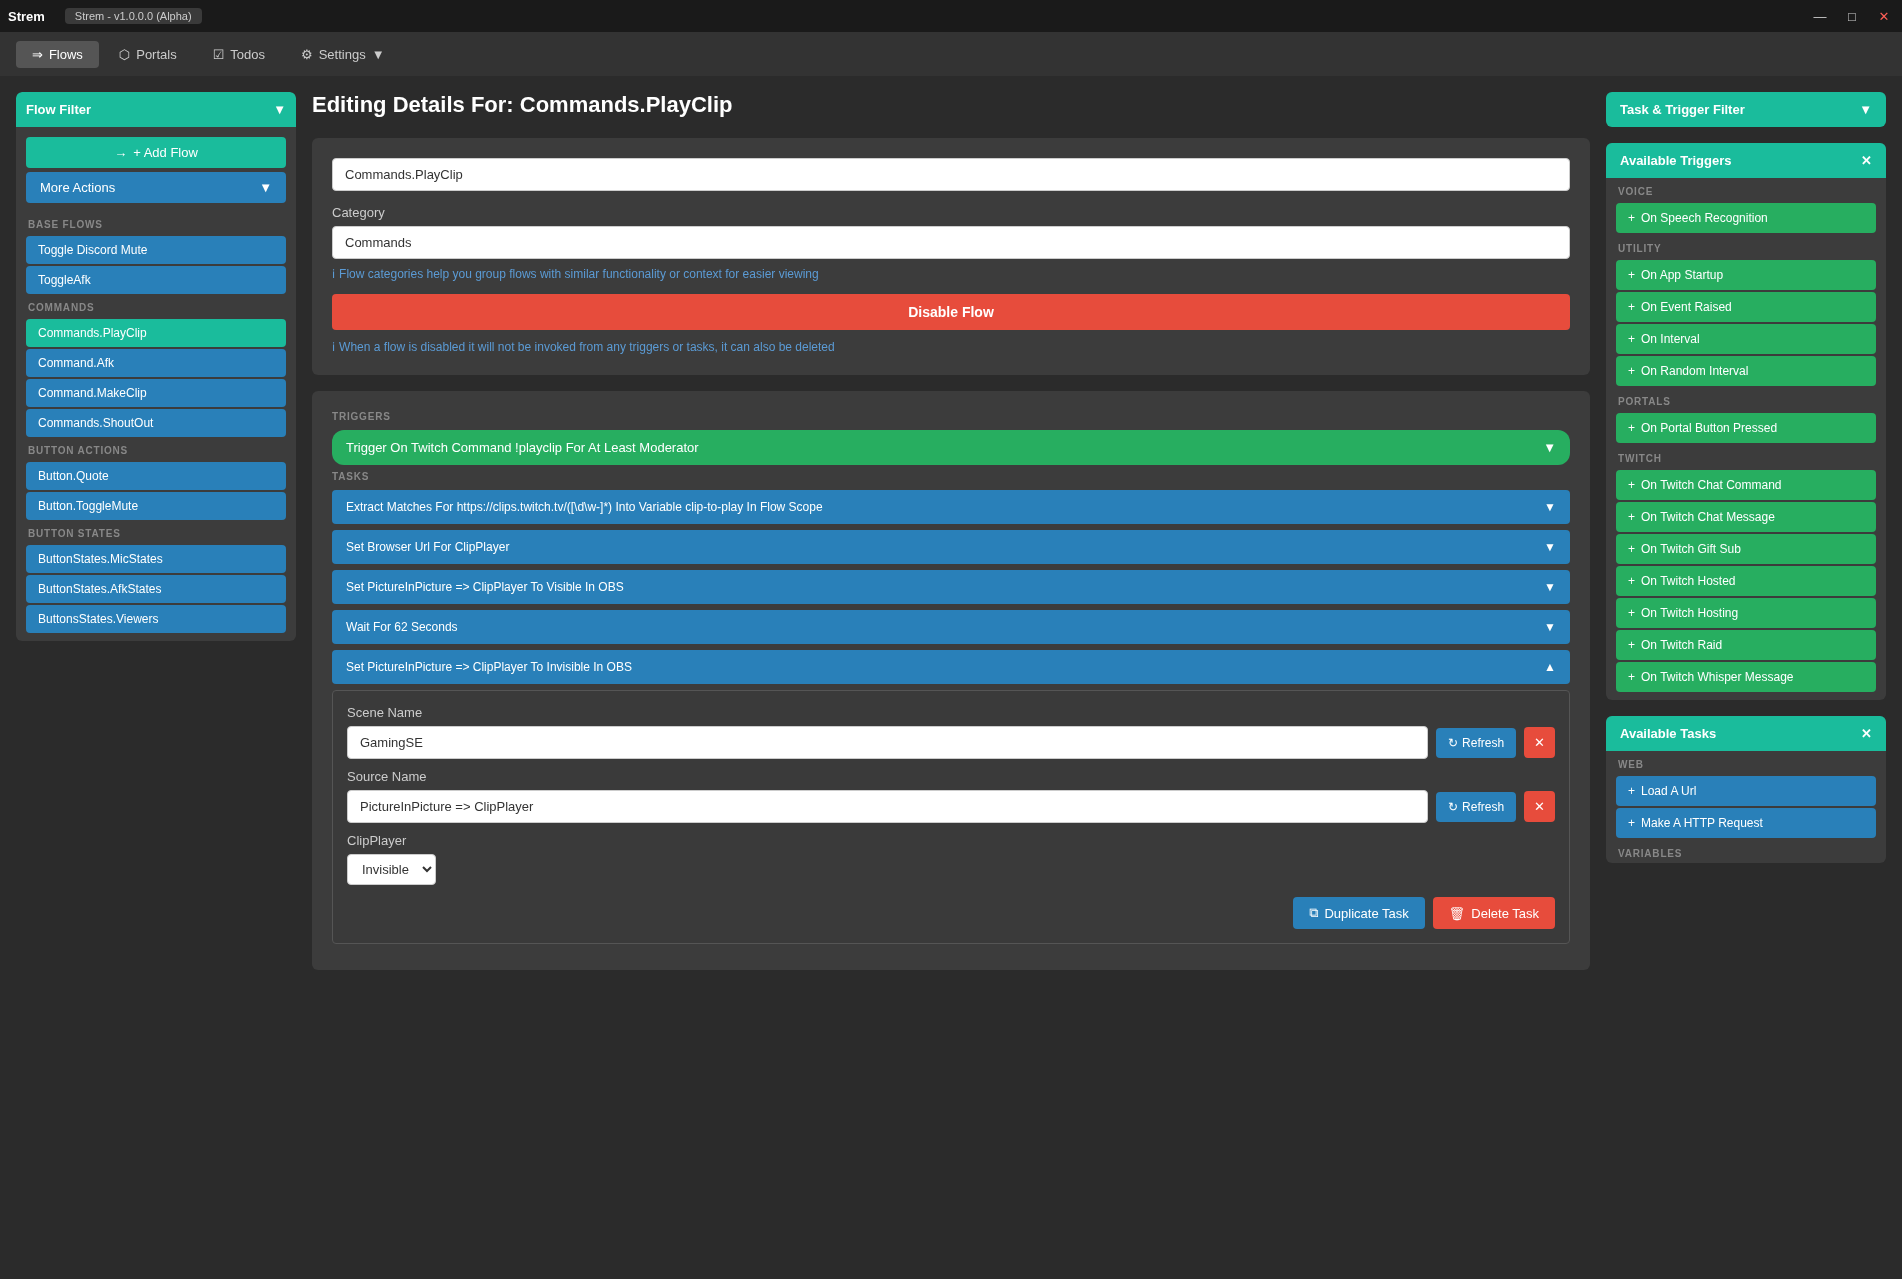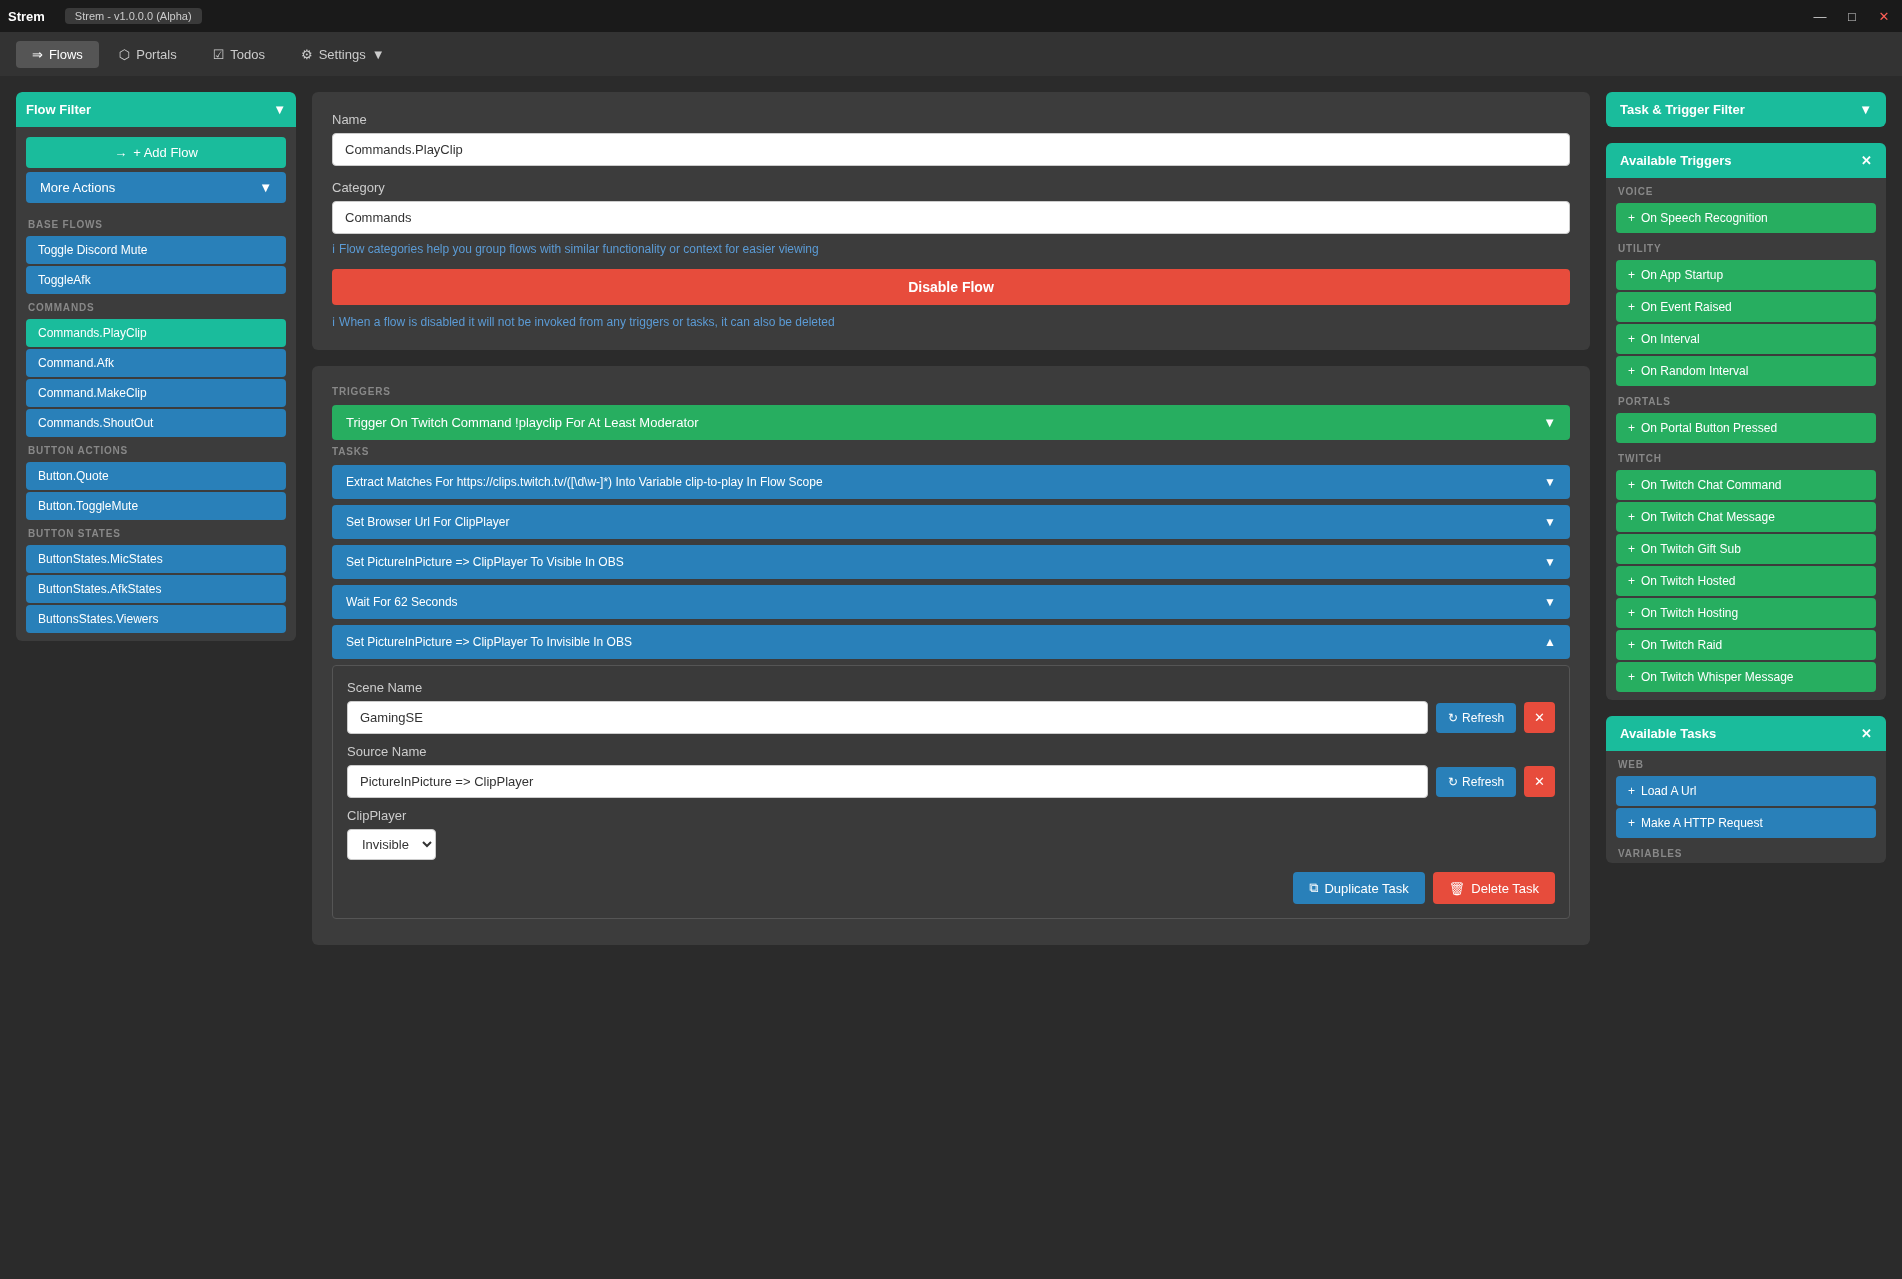--- a/index.html
+++ b/index.html
@@ -235,21 +235,21 @@
       font-weight: 700;
       letter-spacing: 0.8px;
       text-transform: uppercase;
       color: #888;
       margin-bottom: 8px;
     }
 
     .trigger-item {
       background: #27ae60;
       color: #fff;
-      border-radius: 4px;
+      border-radius: 12px;
       padding: 10px 14px;
       margin-bottom: 6px;
       display: flex;
       align-items: center;
       justify-content: space-between;
       cursor: pointer;
       font-size: 13px;
     }
 
     .task-item {
@@ -478,23 +478,23 @@
       <div class="flow-item">Button.ToggleMute</div>
 
       <div class="section-label">BUTTON STATES</div>
       <div class="flow-item">ButtonStates.MicStates</div>
       <div class="flow-item">ButtonStates.AfkStates</div>
       <div class="flow-item">ButtonsStates.Viewers</div>
     </div>
   </div>
 
   <div class="center-content">
+    <h1 class="page-title">Editing Details For: Commands.PlayClip</h1>
 
     <div class="card">
-      <div class="field-label">Name</div>
       <input class="text-input" type="text" value="Commands.PlayClip" style="">
 
       <div style="height:14px;"></div>
 
       <div class="field-label">Category</div>
       <input class="text-input" type="text" value="Commands" style="">
       <div class="info-text">
         <span>ℹ</span>
         <span>Flow categories help you group flows with similar functionality or context for easier viewing</span>
       </div>

